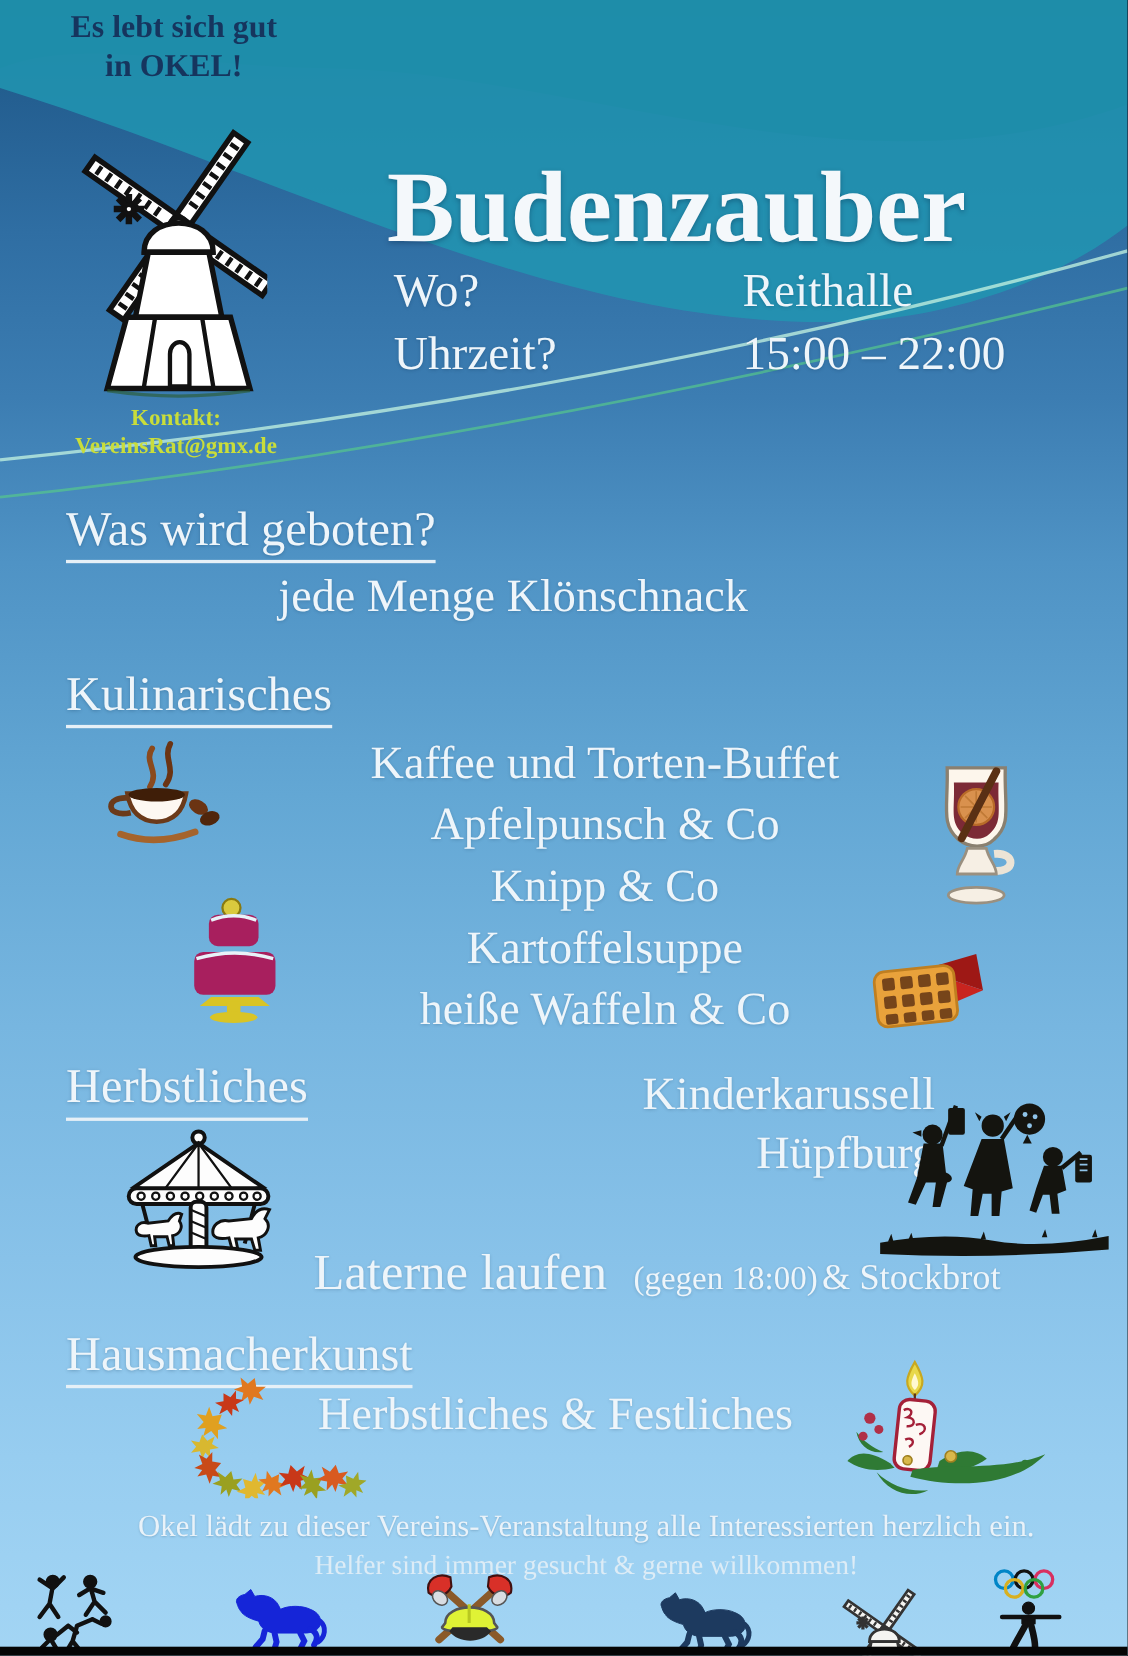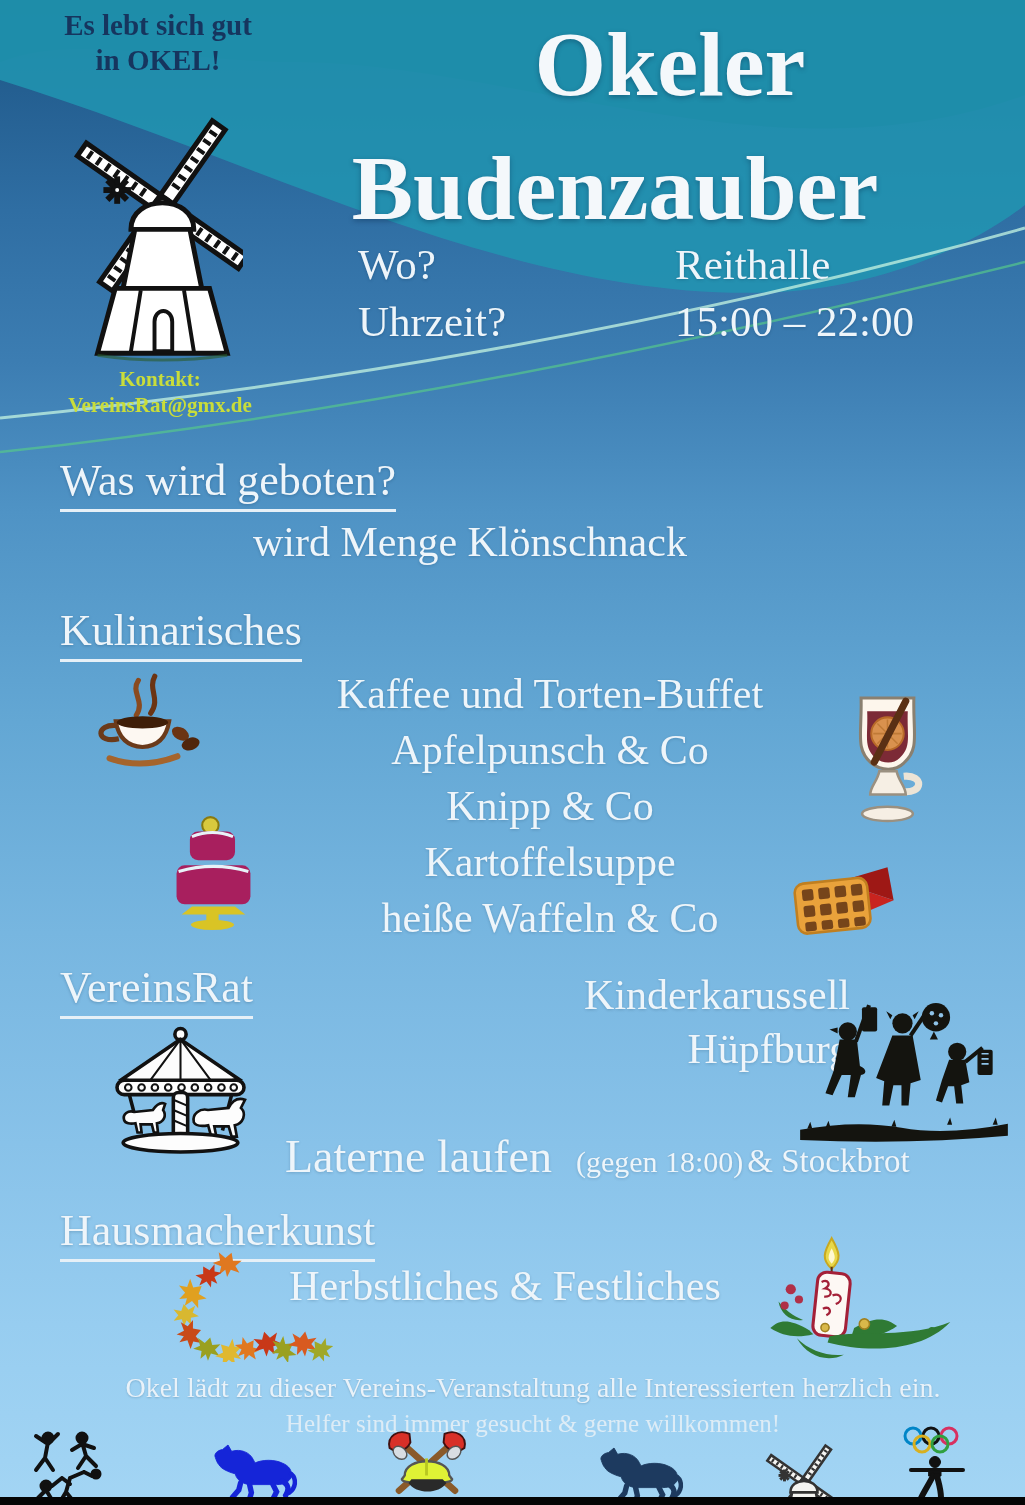--- a/index.html
+++ b/index.html
@@ -86,38 +86,37 @@
       <path d="M84,246 a9,11 0 0 1 18,0 v30 h-18 Z" stroke-width="4"></path>
     </g>
     <path d="M26,280 Q92,290 158,280" fill="none" stroke="#2a5a2a" stroke-width="3" opacity="0.6"></path>
   </svg>
 
   <div class="abs contact" style="left:40px;top:366px;width:240px;">
     <div>Kontakt:</div>
     <div>VereinsRat@gmx.de</div>
   </div>
 
-  <div class="abs title-line" style="left:330px;top:18px;width:680px;">Okeler</div>
   <div class="abs title-line" style="left:255px;top:142px;width:720px;text-align:center;">Budenzauber</div>
 
   <div class="abs" style="left:358px;top:240px;width:620px;">
     <div class="detail-row">
       <div class="detail-label">Wo?</div>
       <div>Reithalle</div>
     </div>
     <div class="detail-row">
       <div class="detail-label">Uhrzeit?</div>
       <div>15:00 – 22:00</div>
     </div>
   </div>
 
   <div class="abs" style="left:60px;top:458px;">
     <span class="section-heading">Was wird geboten?</span>
   </div>
-  <div class="abs item-text" style="left:253px;top:518px;">wird Menge Klönschnack</div>
+  <div class="abs item-text" style="left:253px;top:518px;">jede Menge Klönschnack</div>
 
   <div class="abs" style="left:60px;top:608px;">
     <span class="section-heading">Kulinarisches</span>
   </div>
 
   <div class="abs" style="left:150px;top:666px;width:800px;text-align:center;">
     <div class="item-text food-line">Kaffee und Torten-Buffet</div>
     <div class="item-text food-line">Apfelpunsch &amp; Co</div>
     <div class="item-text food-line">Knipp &amp; Co</div>
     <div class="item-text food-line">Kartoffelsuppe</div>
@@ -173,21 +172,21 @@
           <rect x="58" y="49" width="11" height="11" rx="2"></rect>
         <rect x="10" y="65" width="11" height="9" rx="2"></rect>
           <rect x="26" y="65" width="11" height="9" rx="2"></rect>
         <rect x="42" y="65" width="11" height="9" rx="2"></rect>
           <rect x="58" y="65" width="11" height="9" rx="2"></rect>
       </g>
     </g>
   </svg>
 
   <div class="abs" style="left:60px;top:965px;">
-    <span class="section-heading">VereinsRat</span>
+    <span class="section-heading">Herbstliches</span>
   </div>
 
   <svg class="abs" style="left:103px;top:1026px;" width="155" height="128" viewBox="0 0 150 125">
     <g fill="#fdfdfd" stroke="#111" stroke-width="3.5">
       <circle cx="75" cy="8" r="5.5"></circle>
       <path d="M75,13 L18,52 Q75,66 132,52 Z"></path>
       <path d="M75,13 L44,55 M75,13 L75,60 M75,13 L106,55" fill="none" stroke-width="2"></path>
       <rect x="13" y="53" width="124" height="14" rx="7"></rect>
       <g stroke-width="2">
         <circle cx="24" cy="60" r="3.2"></circle>

